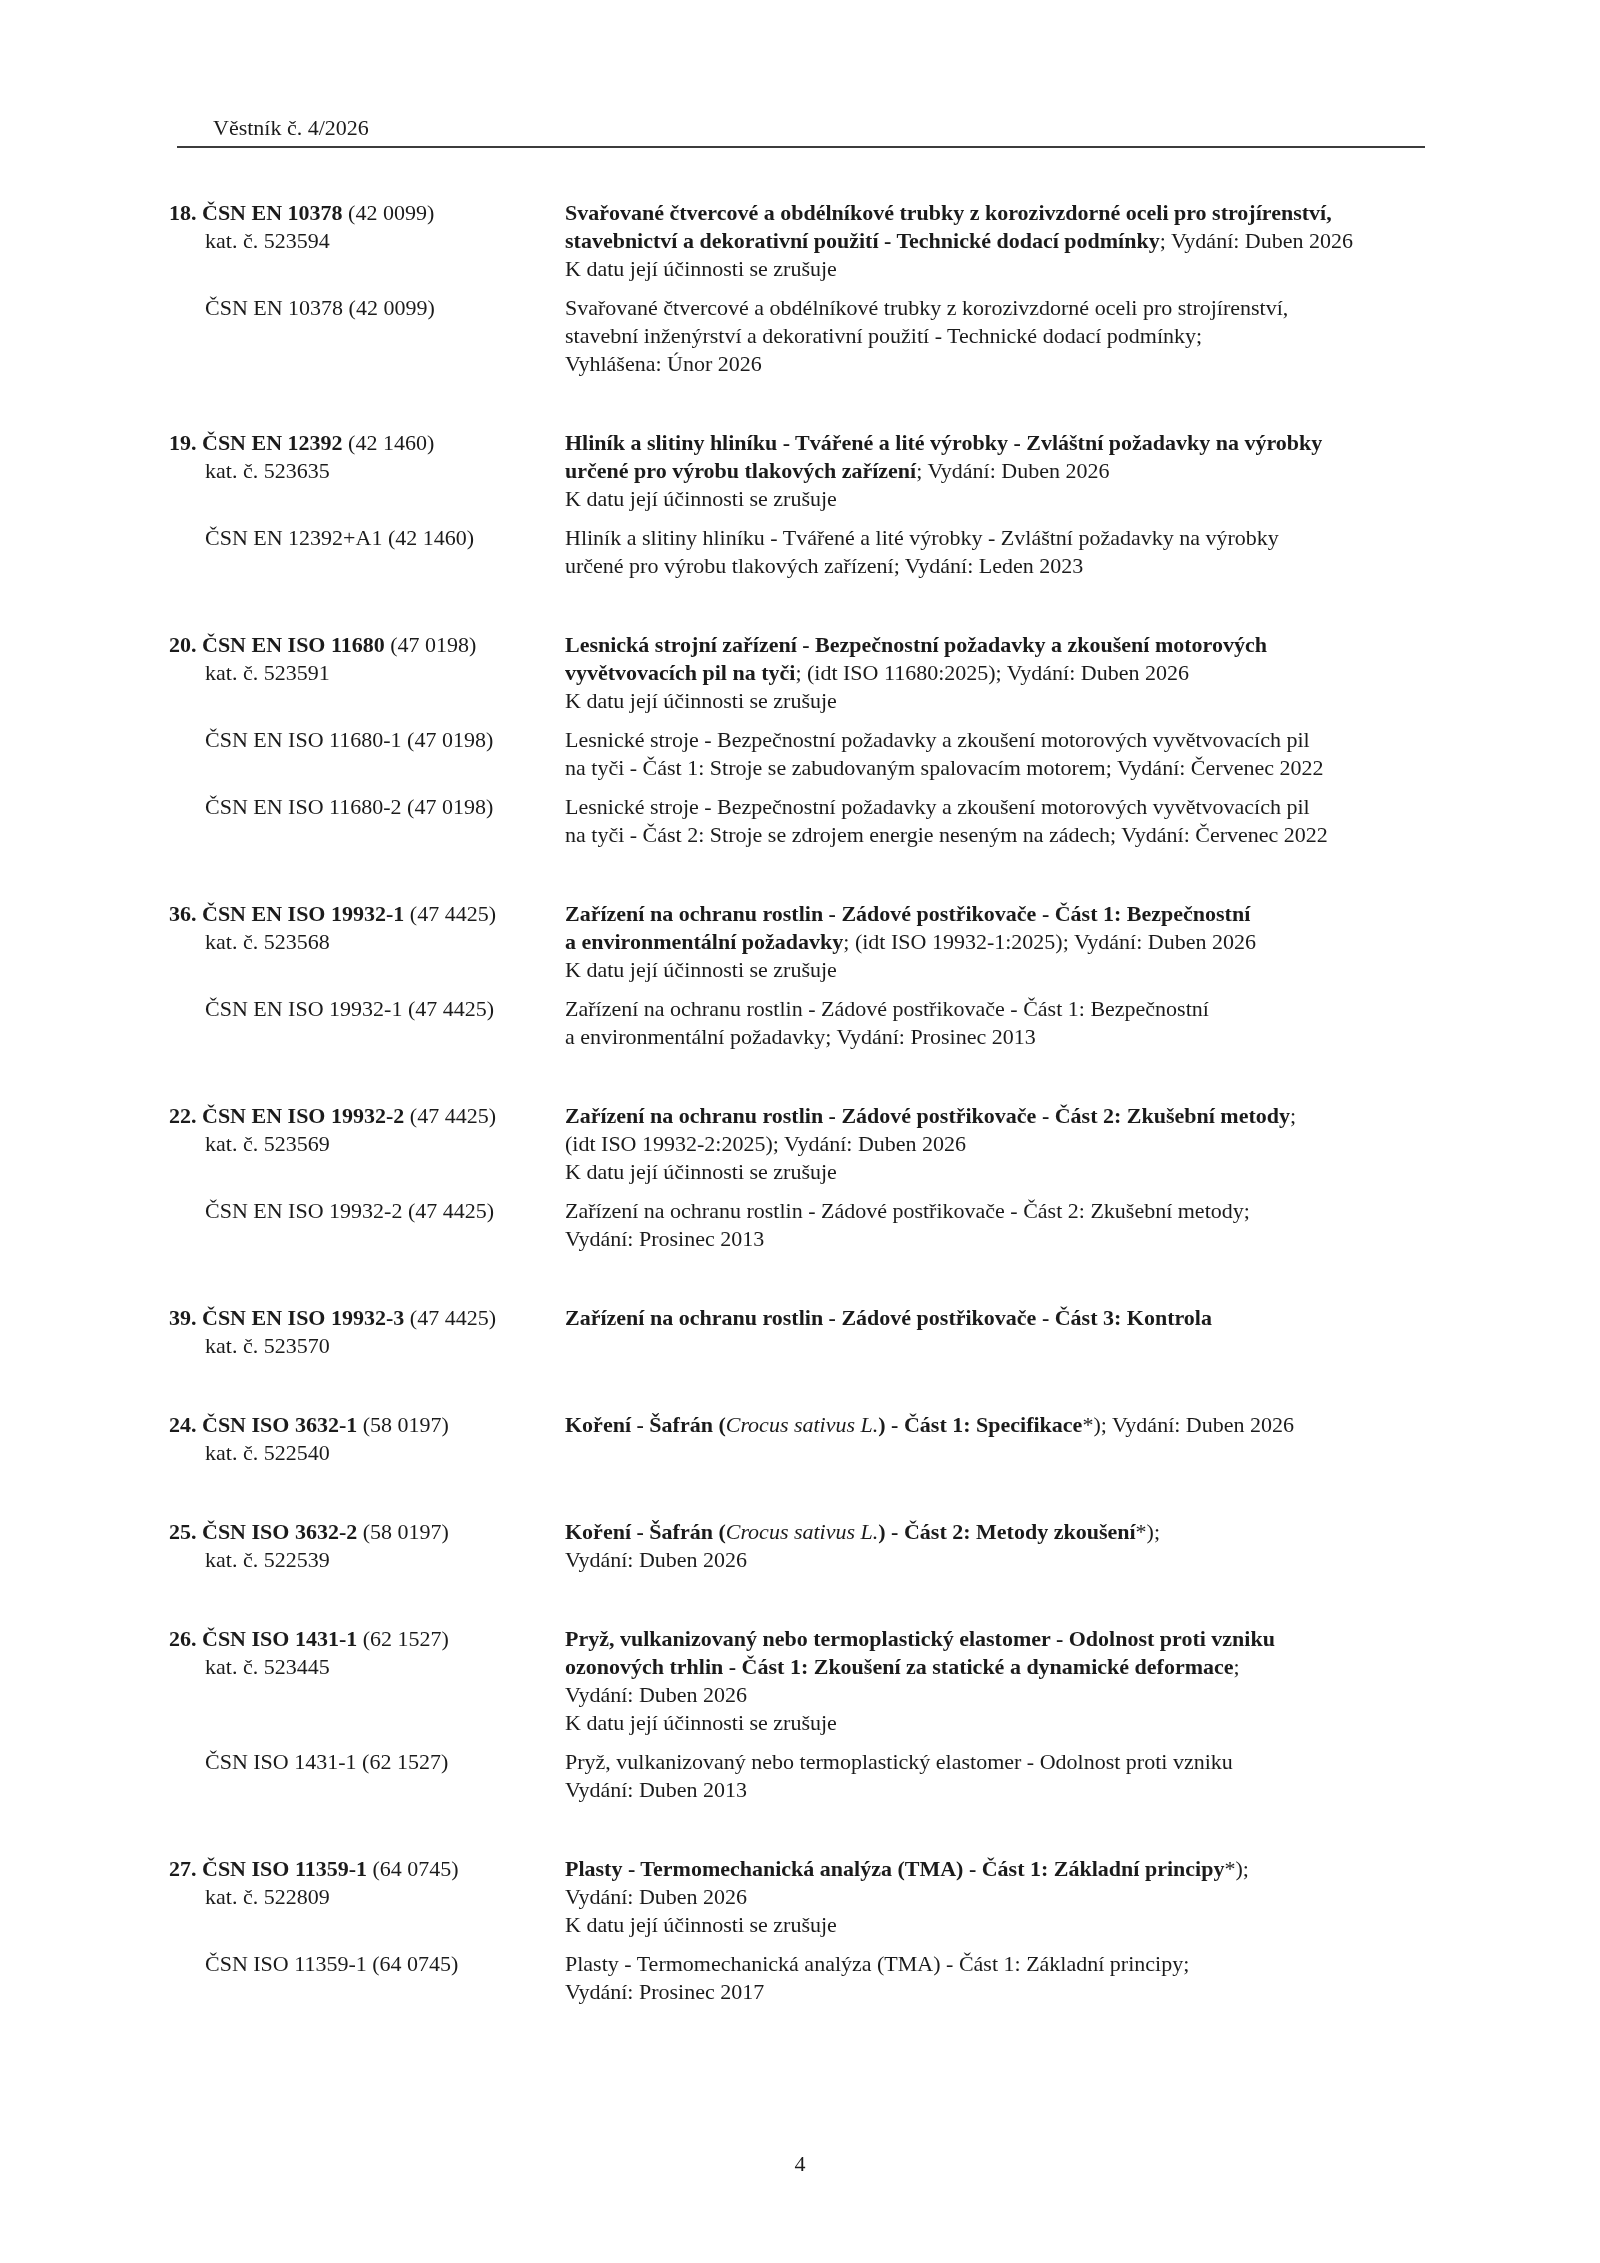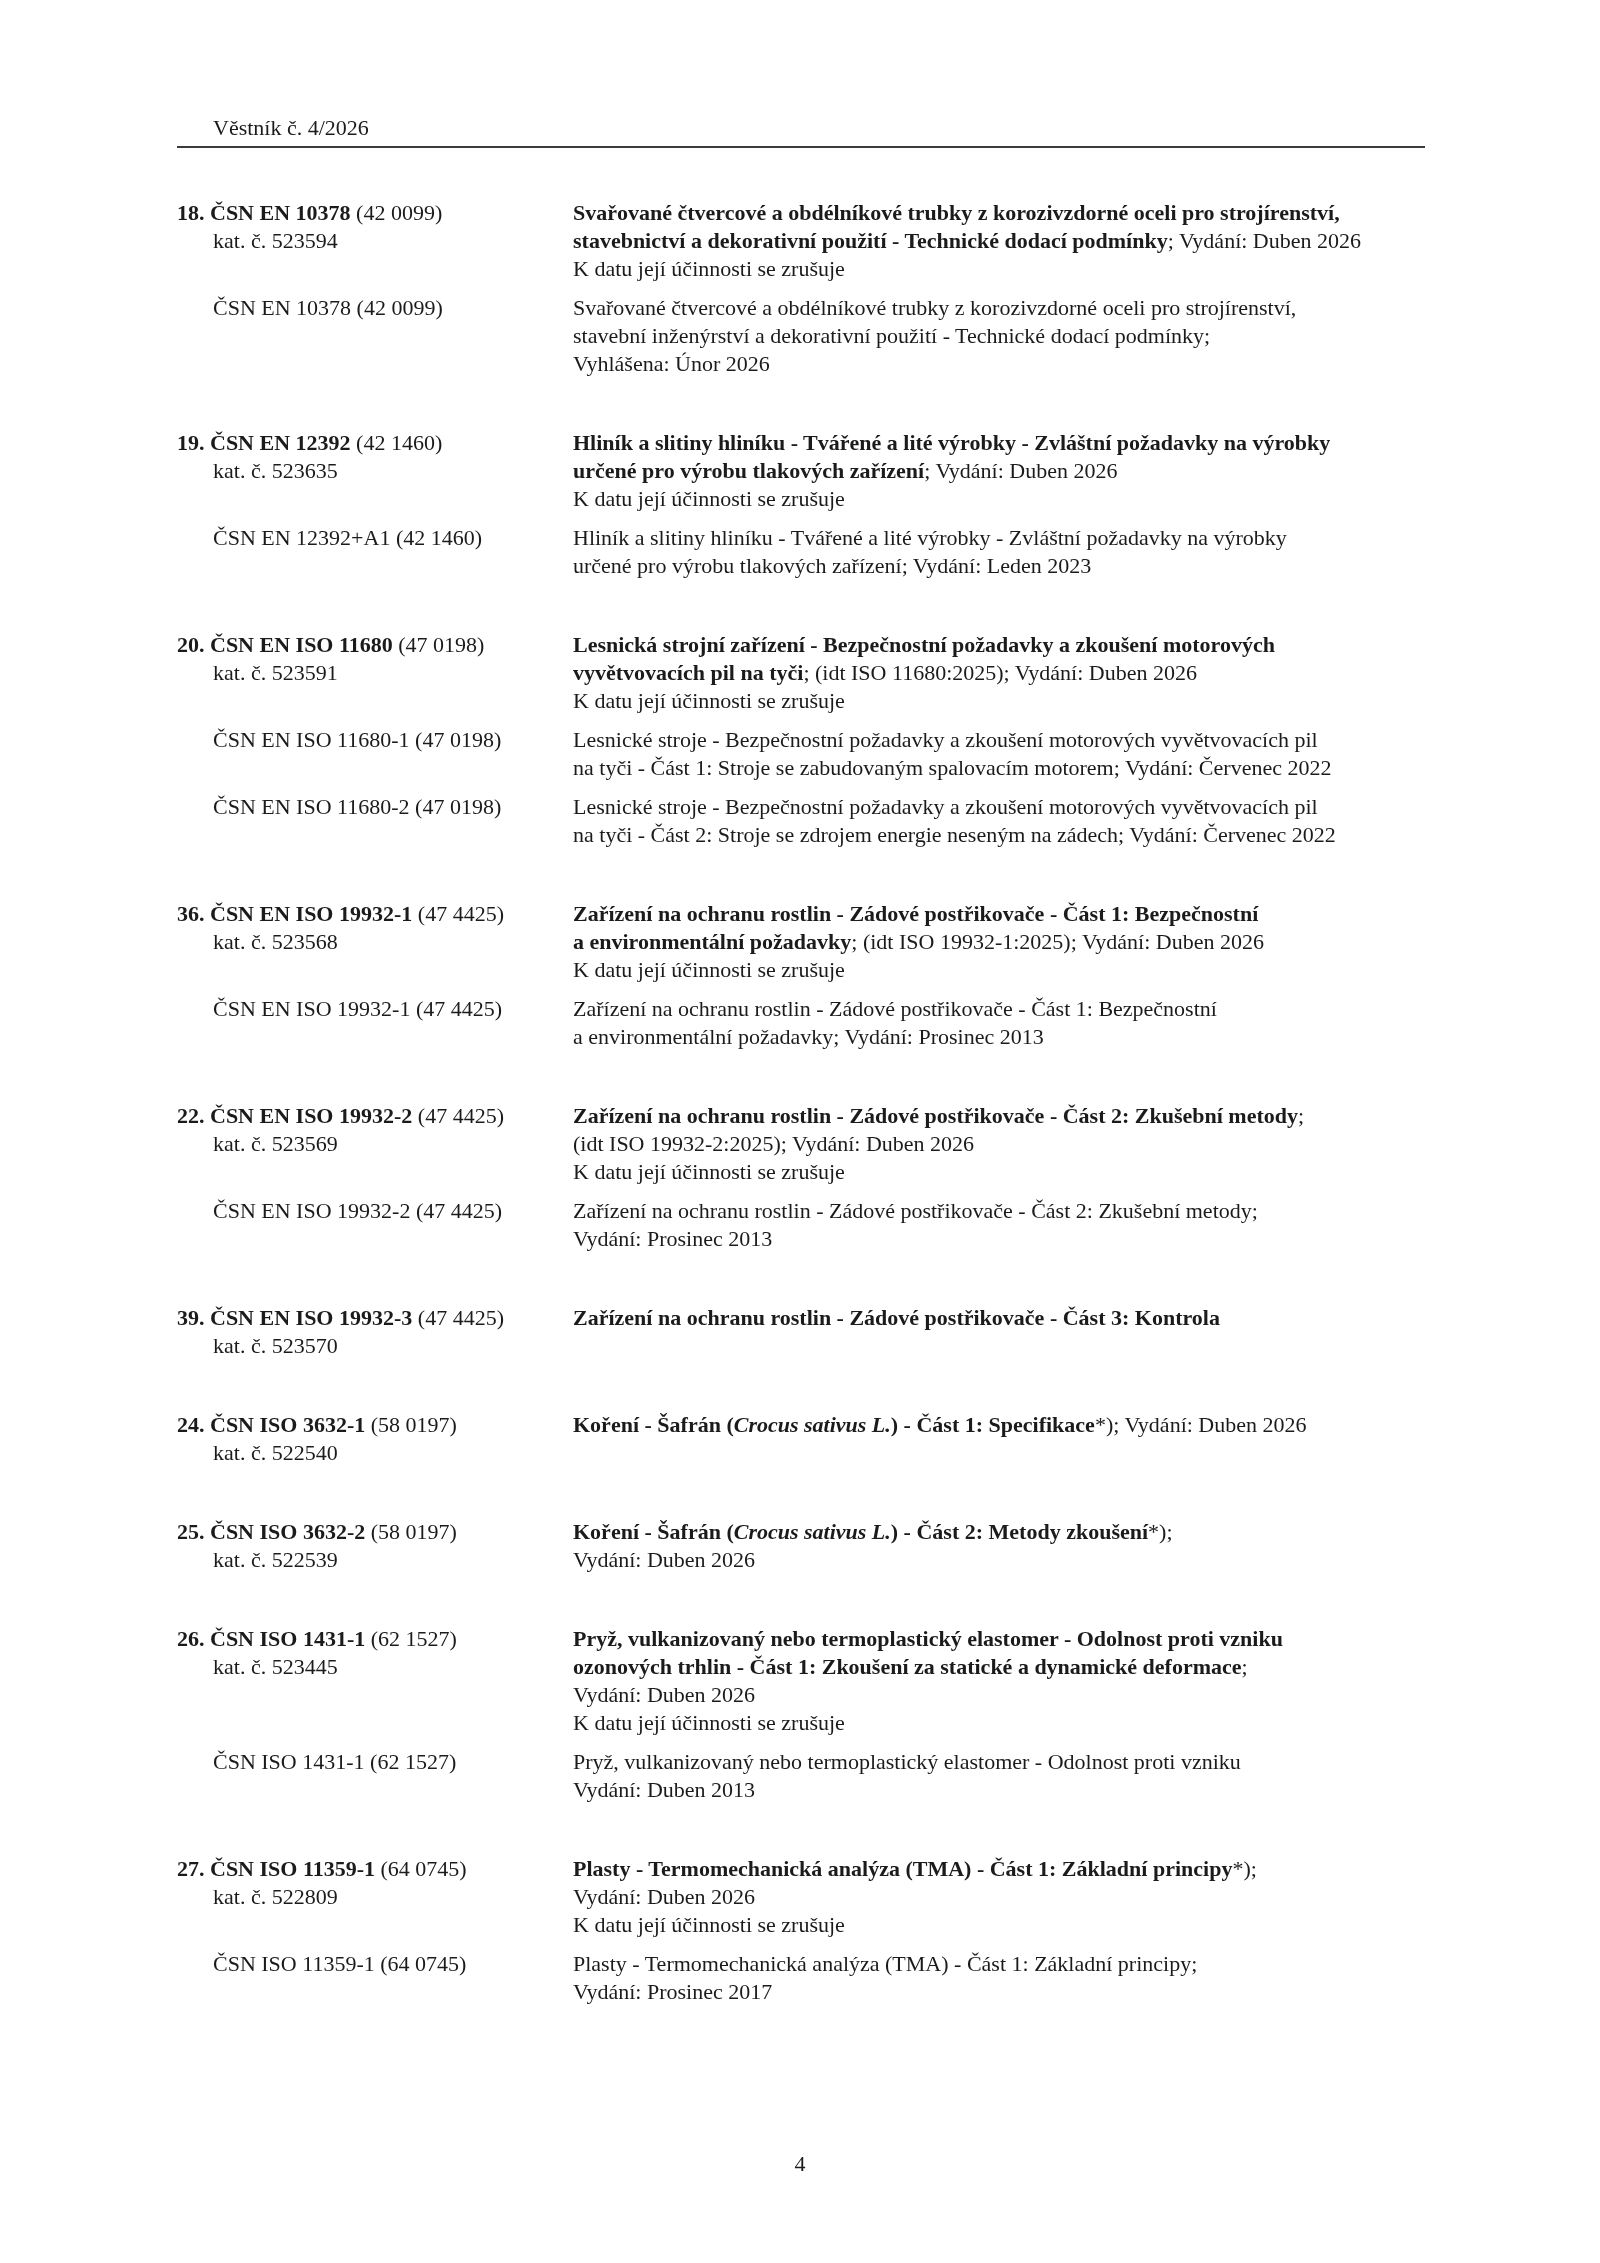--- a/index.html
+++ b/index.html
@@ -8,30 +8,30 @@
     background:#ffffff;
     color:#1b1b1b;
     font-family:"Liberation Serif", serif;
     font-size:22px;
     line-height:28px;
     position:relative;
     overflow:hidden;
   }
   .header-title { position:absolute; left:177px; top:114px; white-space:nowrap;margin-left:36px; }
   .header-rule  { position:absolute; left:177px; top:146px; width:1248px; height:2px; background:#3c3c3c; }
-  .entries { position:absolute; left:177px; top:199px; width:1360px; }
+  .entries { position:absolute; left:169px; top:199px; width:1360px; }
   .entry { margin-bottom:51px; }
   .record { display:flex; align-items:flex-start; }
   .record.revoked { margin-top:11px; }
   .left-col { width:396px; flex:0 0 396px; }
   .right-col { flex:1 1 auto; }
   .line { white-space:nowrap; }
   .indent { padding-left:36px; }
   .b  { font-weight:bold; }
-  .bi { font-weight:bold; font-style:italic; }
+  .bi { font-weight:normal; font-style:italic; }
   .page-number { position:absolute; top:2150px; left:0; width:1600px; text-align:center; }
 </style>
 </head>
 <body>
 
 <div class="header-title">Věstník č. 4/2026</div>
 <div class="header-rule"></div>
 
 <div class="entries">
     <div class="entry">

